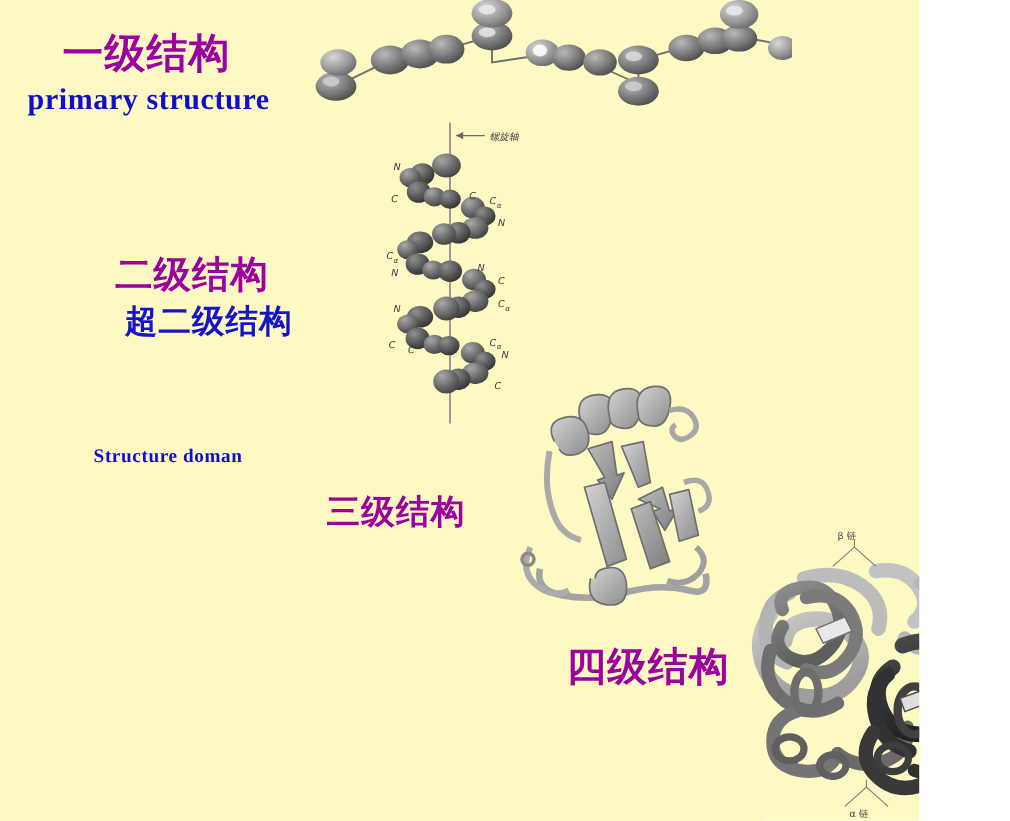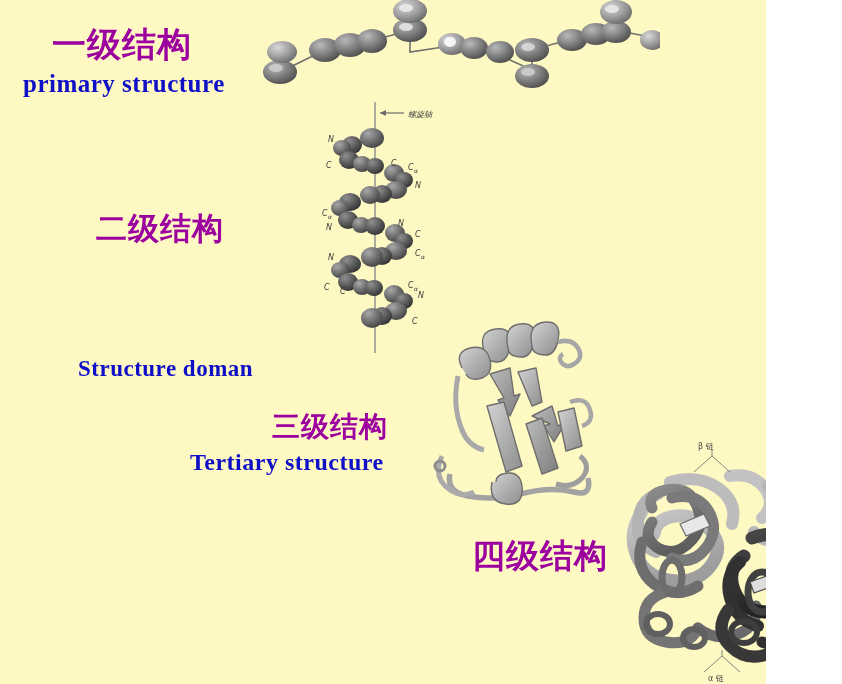--- a/index.html
+++ b/index.html
@@ -181,22 +181,23 @@
         <text class="atom-lbl" x="96" y="190">C</text>
           <text class="atom-lbl" x="102" y="193" font-size="6">α</text>
         <text class="atom-lbl" x="106" y="200">N</text>
         <text class="atom-lbl" x="100" y="226">C</text>
       </g>
     </svg>
   </div>
 
   <div class="cn-label purple" style="left:96px; top:168px; font-size:31px;margin-top:40px;">二级结构</div>
 
-
-  <div class="en-label" style="left:78px; top:356px; font-size:23px;">Structure  doman</div>
+  <div class="cn-label blue" style="left:104px; top:250px; font-size:27px;">超二级结构</div>
+
+  <div class="en-label" style="left:78px; top:372px; font-size:16px;">Structure  doman</div>
 
   <div class="figure" style="left:432px; top:306px; width:180px; height:205px;">
     <svg class="fig-svg" width="180" height="205" viewBox="0 0 180 205" aria-hidden="true">
       <defs>
         <linearGradient id="rib" x1="0" y1="0" x2="1" y2="1">
           <stop offset="0%" stop-color="#d4d4d4"></stop>
           <stop offset="50%" stop-color="#b0b0b0"></stop>
           <stop offset="100%" stop-color="#8e8e8e"></stop>
         </linearGradient>
         <linearGradient id="ribD" x1="0" y1="0" x2="1" y2="1">
@@ -228,21 +229,20 @@
 
         <path d="M60,176 q-4,20 14,22 q18,2 16,-18 q-2,-14 -14,-13 q-12,1 -12,9" fill="url(#rib)"></path>
 
         <path d="M148,150 q12,10 2,22 q-10,11 -26,6" fill="none" stroke-width="5" stroke="#9e9e9e"></path>
         <path d="M138,96 q16,-6 20,8 q4,12 -8,16" fill="none" stroke-width="4.5" stroke="#a8a8a8"></path>
       </g>
     </svg>
   </div>
 
   <div class="cn-label purple" style="left:250px; top:408px; font-size:28px;margin-left:22px;">三级结构</div>
-  <div class="en-label" style="left:190px; top:449px; font-size:24px;">Tertiary structure</div>
 
   <div class="figure" style="left:612px; top:442px; width:230px; height:242px;text-decoration:underline;">
     <svg class="fig-svg" width="230" height="242" viewBox="0 0 230 242" aria-hidden="true">
       <defs>
         <linearGradient id="chLight" x1="0" y1="0" x2="0.4" y2="1">
           <stop offset="0%" stop-color="#c9c9c9"></stop>
           <stop offset="100%" stop-color="#9d9d9d"></stop>
         </linearGradient>
         <linearGradient id="chMid" x1="0" y1="0" x2="0.4" y2="1">
           <stop offset="0%" stop-color="#8d8d8d"></stop>

